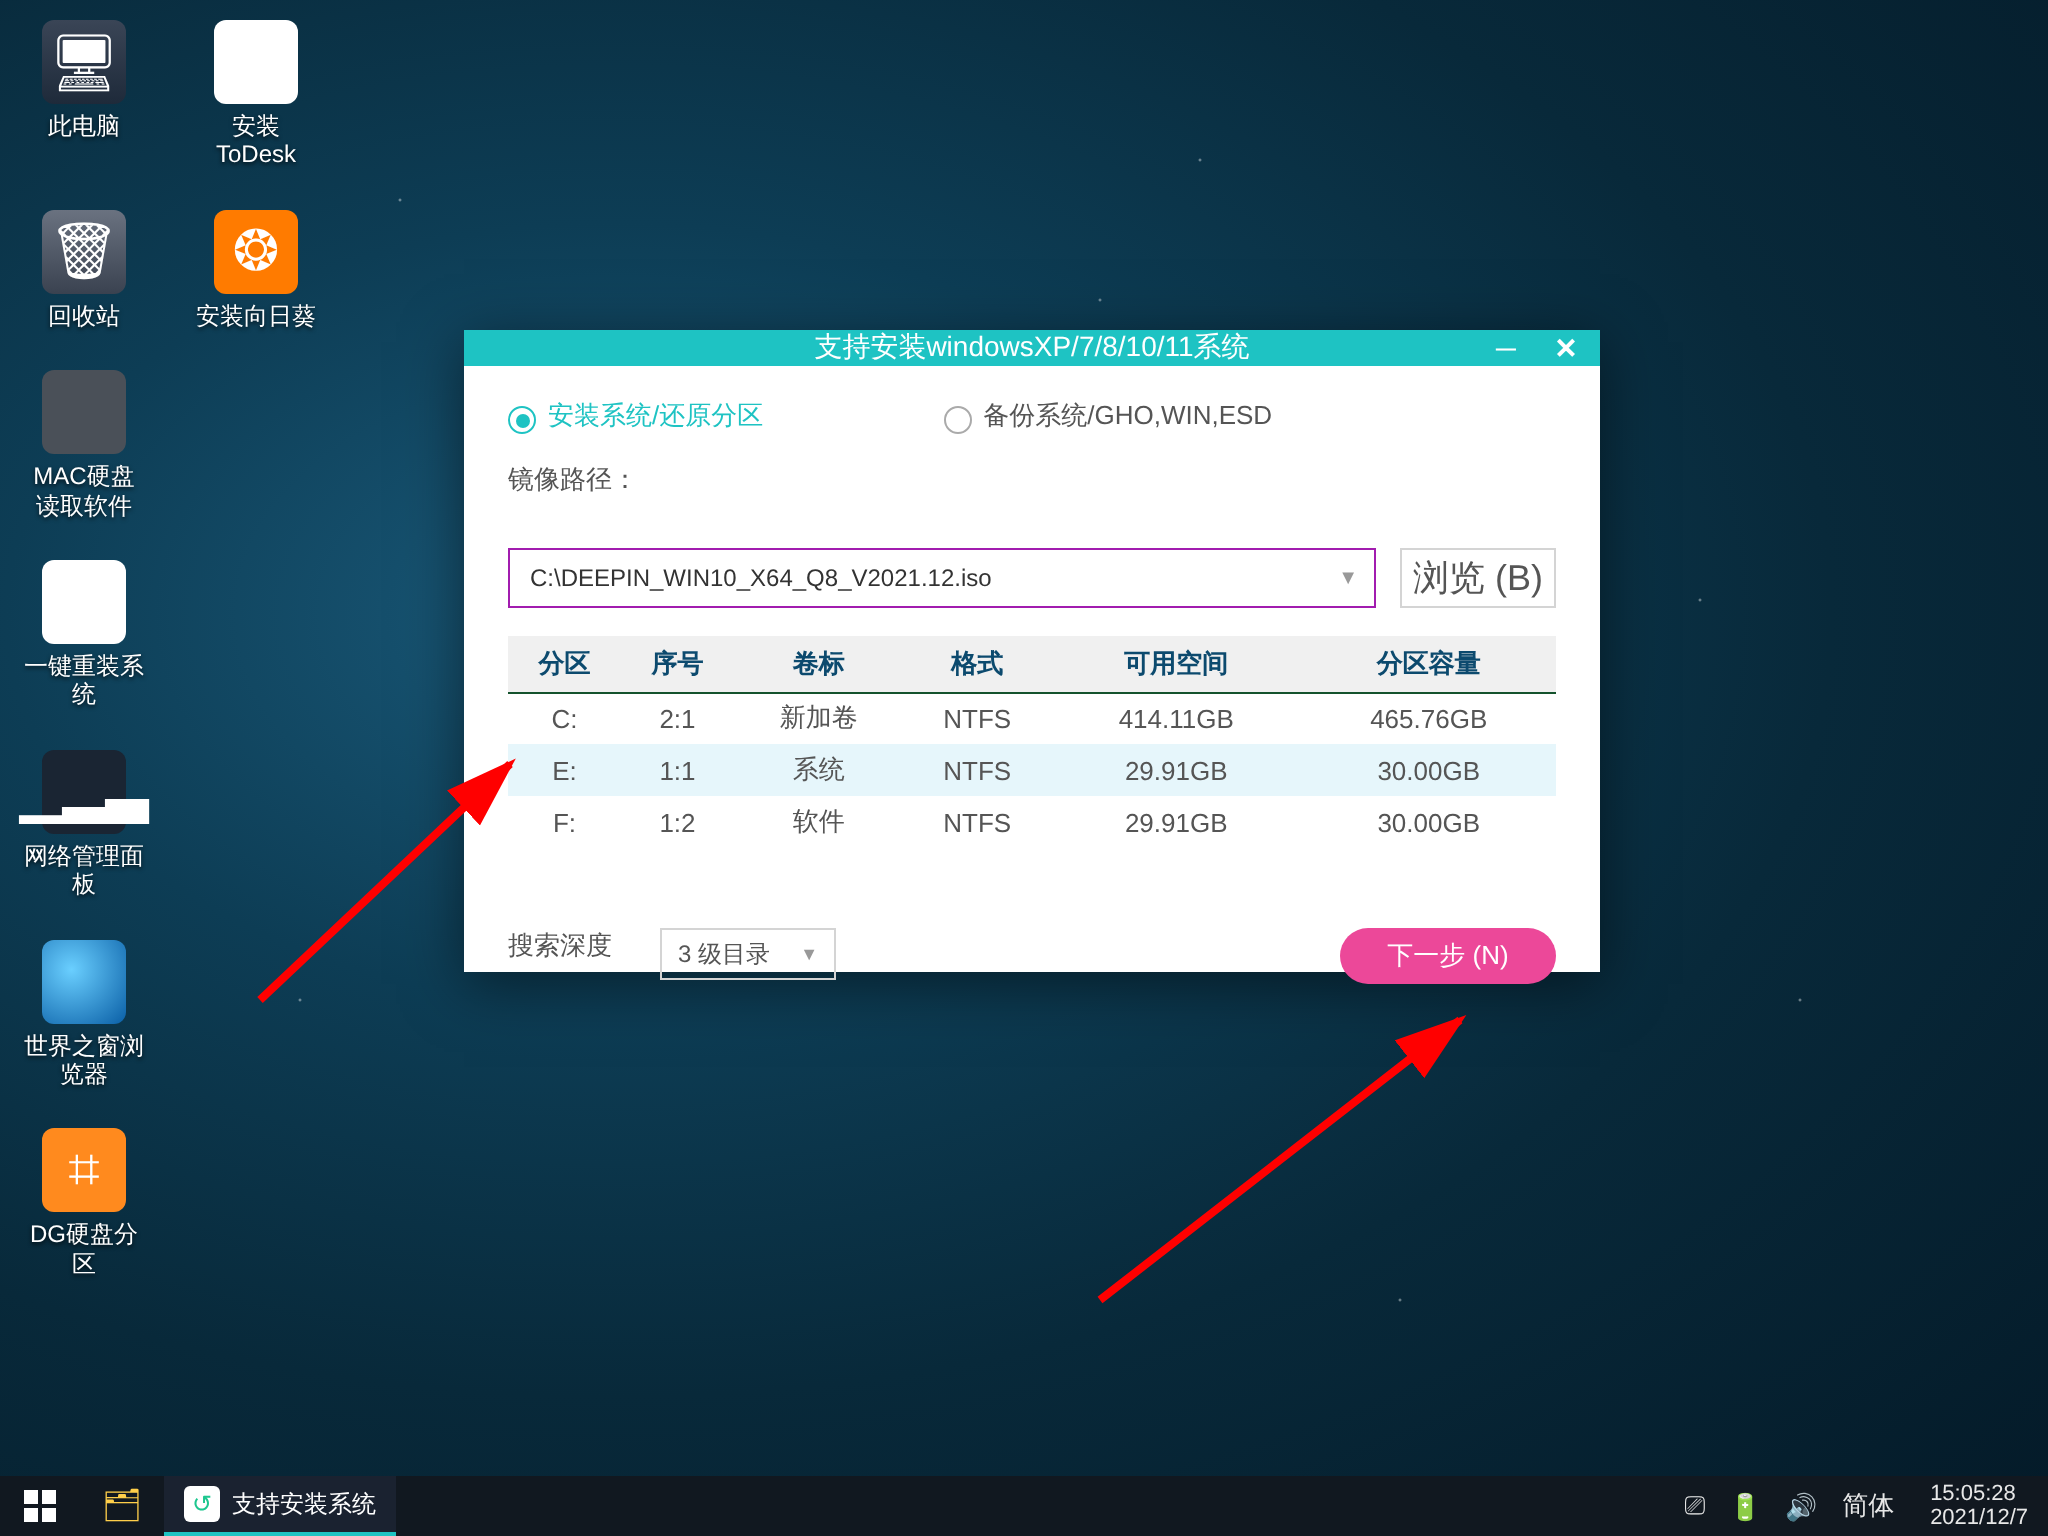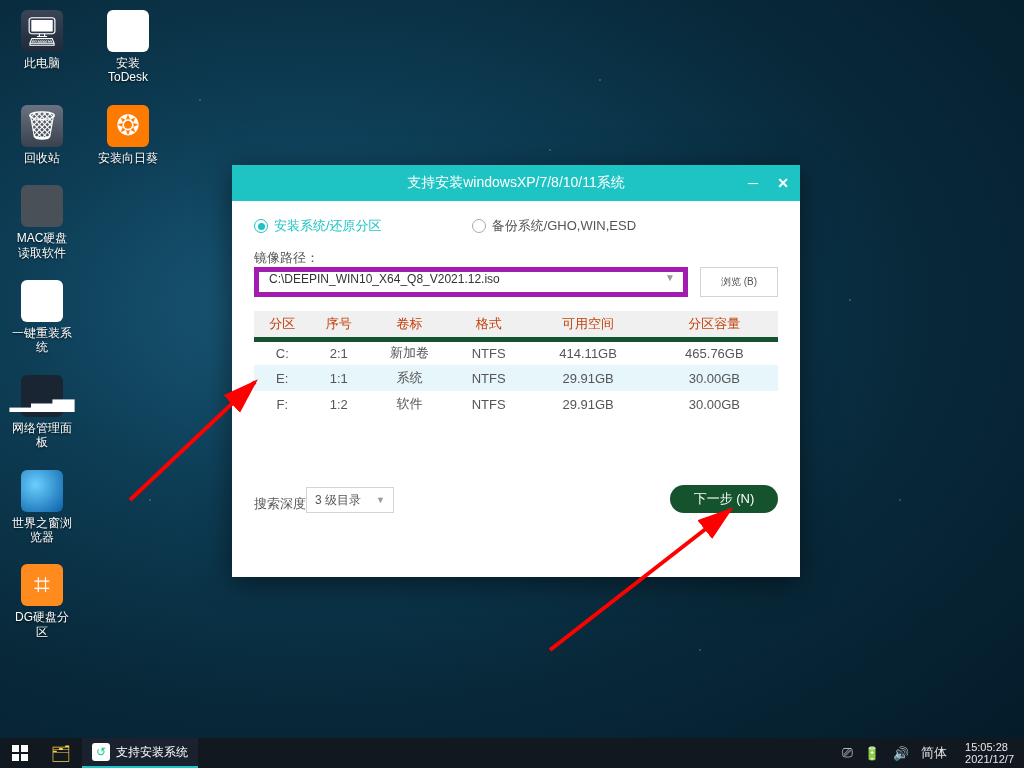--- a/index.html
+++ b/index.html
@@ -15,43 +15,43 @@
 .ic-pc{background:linear-gradient(#3a4556,#1e2a3a)}
 .ic-todesk{background:#fff;color:#1e90d4}
 .ic-bin{background:linear-gradient(#6a7280,#3a4250)}
 .ic-sun{background:#ff7b00}
 .ic-reinst{background:#fff;color:#1ec78f}
 .ic-mac{background:#4a5058}
 .ic-net{background:#1a2533}
 .ic-world{background:radial-gradient(circle at 35% 35%,#6acfff,#0a5fa6)}
 .ic-dg{background:#ff8a1e}
 
-.win{position:absolute;left:232px;top:165px;width:568px;height:412px;background:#fff;box-shadow:0 6px 28px rgba(0,0,0,.5);display:flex;flex-direction:column}
+.win{position:absolute;left:232px;top:165px;width:568px;height:321px;background:#fff;box-shadow:0 6px 28px rgba(0,0,0,.5);display:flex;flex-direction:column}
 .titlebar{height:36px;background:#1ec3c3;display:flex;align-items:center;justify-content:center;position:relative;color:#fff;font-size:14px}
 .titlebar .wbtns{position:absolute;right:8px;top:0;height:100%;display:flex;align-items:center;gap:12px}
 .titlebar .wbtn{width:18px;height:18px;display:flex;align-items:center;justify-content:center;cursor:pointer;font-size:14px;font-weight:bold}
 .body{flex:1;padding:16px 22px 10px;color:#555;font-size:13px}
 .tabs{display:flex;gap:90px;align-items:center;margin-bottom:14px}
-.radio{display:flex;align-items:center;gap:6px;cursor:pointer}
+.radio{display:flex;align-items:flex-end;gap:6px;cursor:pointer}
 .rdot{width:14px;height:14px;border:1px solid #aaa;border-radius:50%;display:flex;align-items:center;justify-content:center}
 .rdot.on{border-color:#1ec3c3}
 .rdot.on::after{content:"";width:7px;height:7px;border-radius:50%;background:#1ec3c3}
 .radio.on{color:#1ec3c3}
-.pathrow{margin-bottom:0}
+.pathrow{margin-bottom:25px}
 .pathctl{display:flex;gap:12px;margin-bottom:14px}
-.combo{flex:1;height:30px;border:5px solid #a21caf;display:flex;padding:0 10px;position:relative;font-family:monospace;font-size:12px;color:#333}
+.combo{flex:1;height:30px;border:1px solid #a21caf;display:flex;align-items:center;padding:0 10px;position:relative;font-family:monospace;font-size:12px;color:#333}
 .combo .drop{position:absolute;right:8px;color:#999;font-size:10px}
-.btn-browse{width:78px;height:30px;border:1px solid #d4d4d4;background:#fff;display:flex;align-items:center;justify-content:center;cursor:pointer;font-size:10px;color:#555}
+.btn-browse{width:78px;height:30px;border:1px solid #d4d4d4;background:#fff;display:flex;align-items:center;justify-content:center;cursor:pointer;font-size:18px;color:#555}
 table{width:100%;border-collapse:collapse;font-size:13px}
-thead th{background:#f0f0f0;font-weight:normal;color:#c2410c;height:28px;border-bottom:5px solid #14532d}
+thead th{background:#f0f0f0;font-weight:bold;color:#0c4a6e;height:28px;border-bottom:1px solid #14532d}
 tbody td{height:26px;text-align:center;color:#555}
 tbody tr.sel td{background:#e6f6fb}
-.footer{display:flex;align-items:flex-end;gap:0;margin-top:68px}
+.footer{display:flex;align-items:flex-start;gap:24px;margin-top:40px}
 .small-combo{width:88px;height:26px;border:1px solid #d4d4d4;display:flex;align-items:center;justify-content:space-between;padding:0 8px;font-size:12px;color:#555}
-.btn-next{margin-left:auto;width:108px;height:28px;background:#14532d;color:#fff;border-radius:14px;display:flex;align-items:center;justify-content:center;font-size:13px;cursor:pointer}
+.btn-next{margin-left:auto;width:108px;height:28px;background:#ec4899;color:#fff;border-radius:14px;display:flex;align-items:center;justify-content:center;font-size:13px;cursor:pointer}
 .hint{text-align:center;font-size:11px;color:#b8b8b8;margin-top:18px}
 
 .arrow{position:absolute;pointer-events:none}
 .arrow svg{overflow:visible}
 
 .taskbar{position:absolute;left:0;bottom:0;width:100%;height:30px;background:#111820;display:flex;align-items:center;font-size:12px}
 .start{width:40px;height:100%;display:flex;align-items:center;justify-content:center;cursor:pointer}
 .start svg{width:16px;height:16px}
 .tbicon{width:42px;height:100%;display:flex;align-items:center;justify-content:center;cursor:pointer;color:#ffcf4a;font-size:16px}
 .tbapp{height:100%;display:flex;align-items:center;gap:6px;padding:0 10px;background:#1a2230;border-bottom:2px solid #1ec3c3;cursor:pointer}

